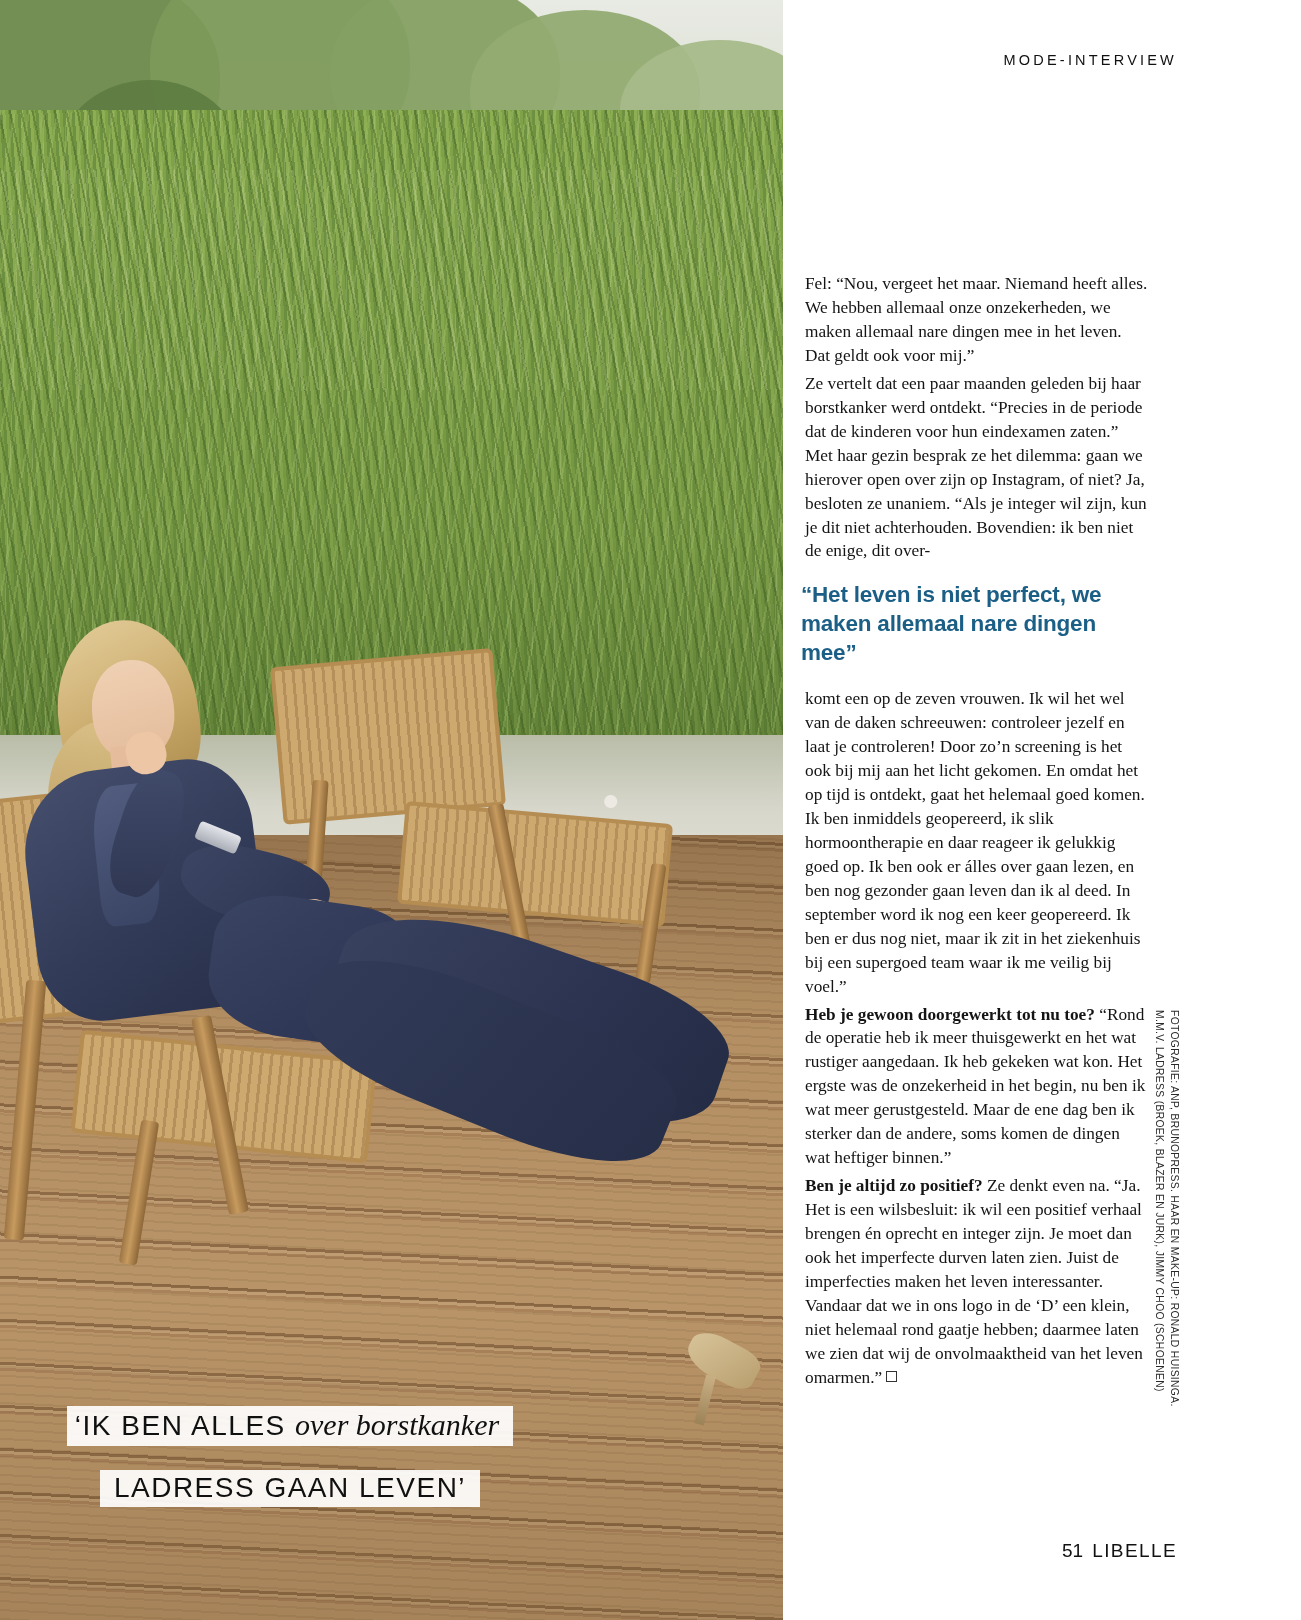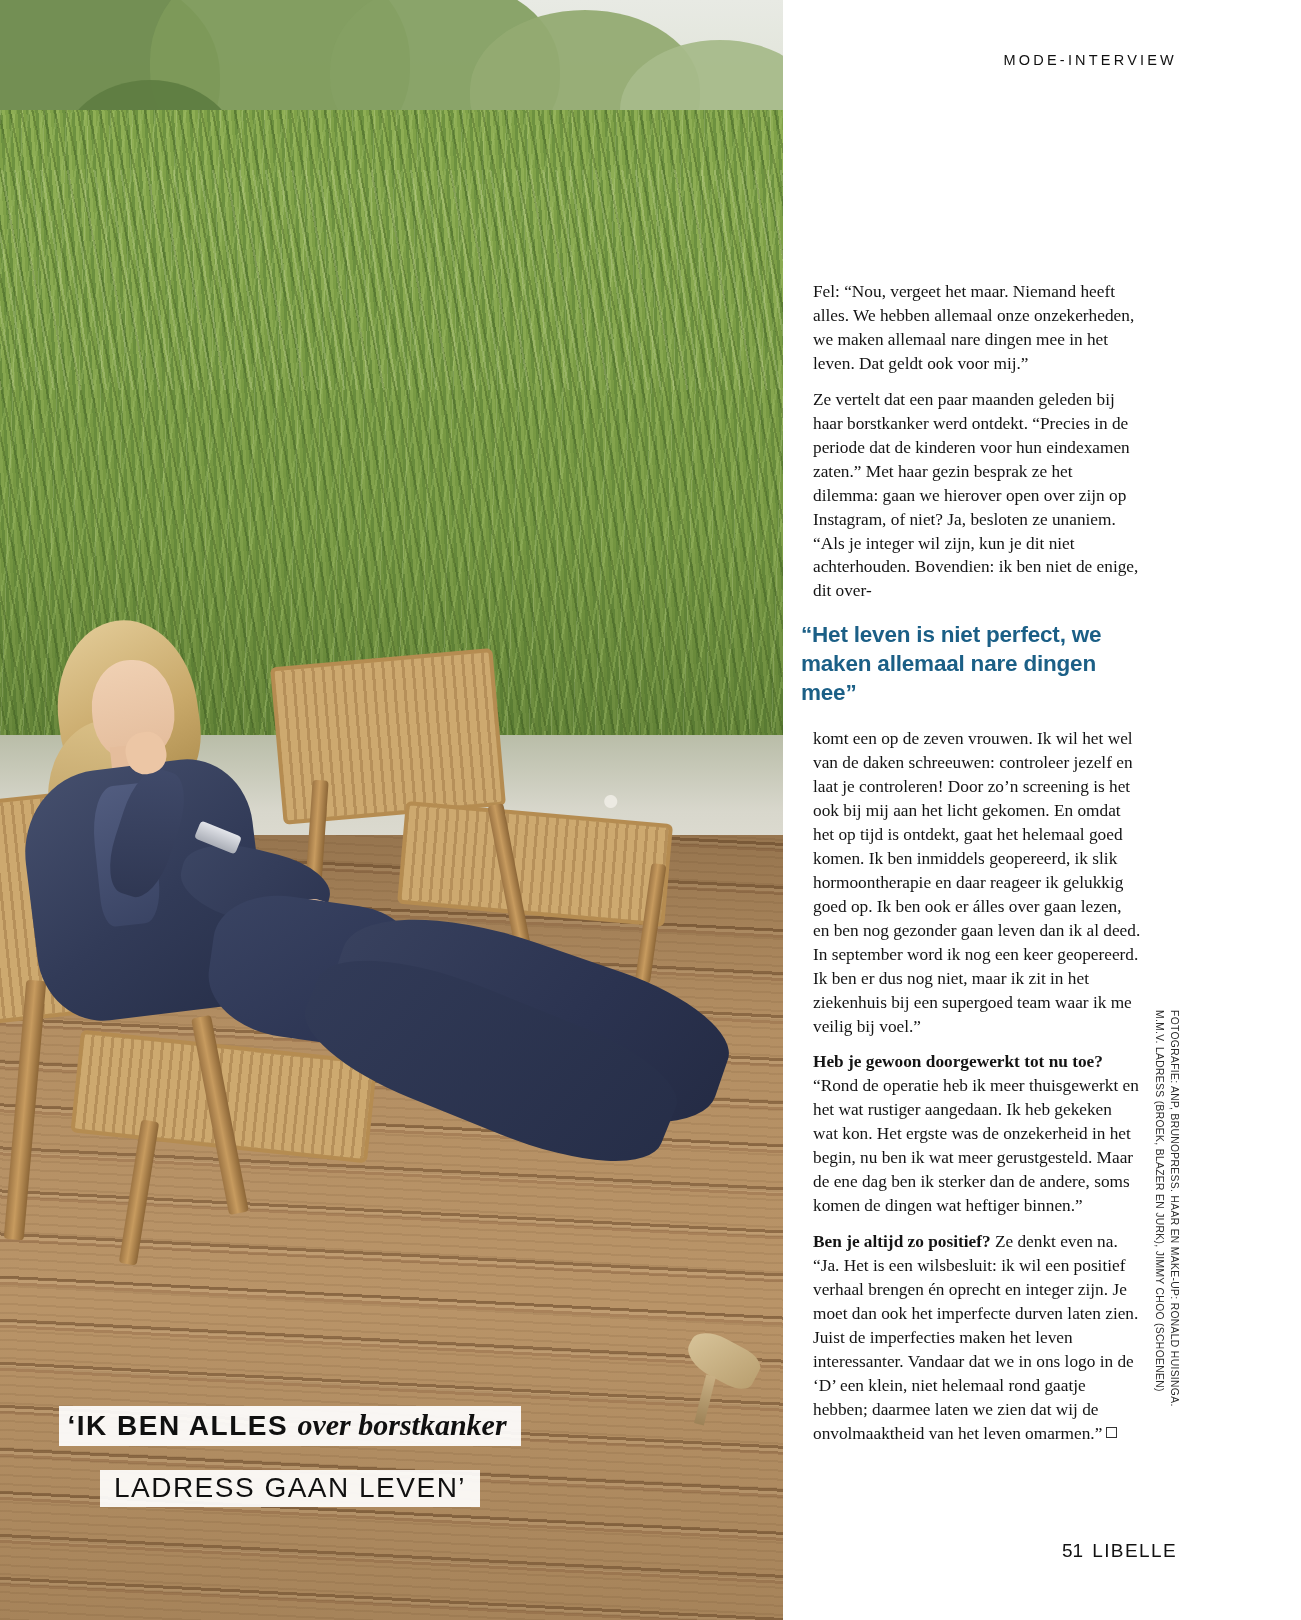--- a/index.html
+++ b/index.html
@@ -233,21 +233,21 @@
   }
   .pq-line {
     display: inline-block;
     background: rgba(255,255,255,0.92);
     padding: 3px 14px 5px;
     margin: 3px 0;
     color: #101010;
     letter-spacing: .5px;
     line-height: 1.05;
   }
-  .pq-1 { font-size: 28px; font-family: "Liberation Sans", sans-serif; font-weight: 700; letter-spacing: 1.5px; padding-left: 8px; }
+  .pq-1 { font-size: 28px; font-family: "Liberation Sans", sans-serif; font-weight: 400; letter-spacing: 1.5px; padding-left: 8px; }
   .pq-1 .ital { font-family: "Liberation Serif", serif; font-style: italic; font-size: 30px; letter-spacing: 0; }
   .pq-2 { font-family: "Liberation Serif", serif; font-style: italic; font-size: 30px; }
   .pq-3 { font-size: 28px; font-family: "Liberation Sans", sans-serif; letter-spacing: 1.5px; }
 
   
   .text-page {
     position: absolute;
     left: 783px; top: 0;
     width: 490px; height: 1620px;
     background: #ffffff;
@@ -264,21 +264,21 @@
   .column {
     position: absolute;
     left: 18px;
     top: 268px;
     width: 352px;
     font-size: 17.3px;
     line-height: 1.385;
     text-align: left;
     color: #141414;
   }
-  .column p { margin: 12px; }
+  .column p { margin: 4px; }
   .column .bold { font-weight: bold; }
 
   .pullquote {
     margin: 18px 0 20px 0;
     font-family: "Liberation Sans", sans-serif;
     font-weight: bold;
     font-size: 22.5px;
     line-height: 1.27;
     color: #1b5f86;
     letter-spacing: -0.2px;

